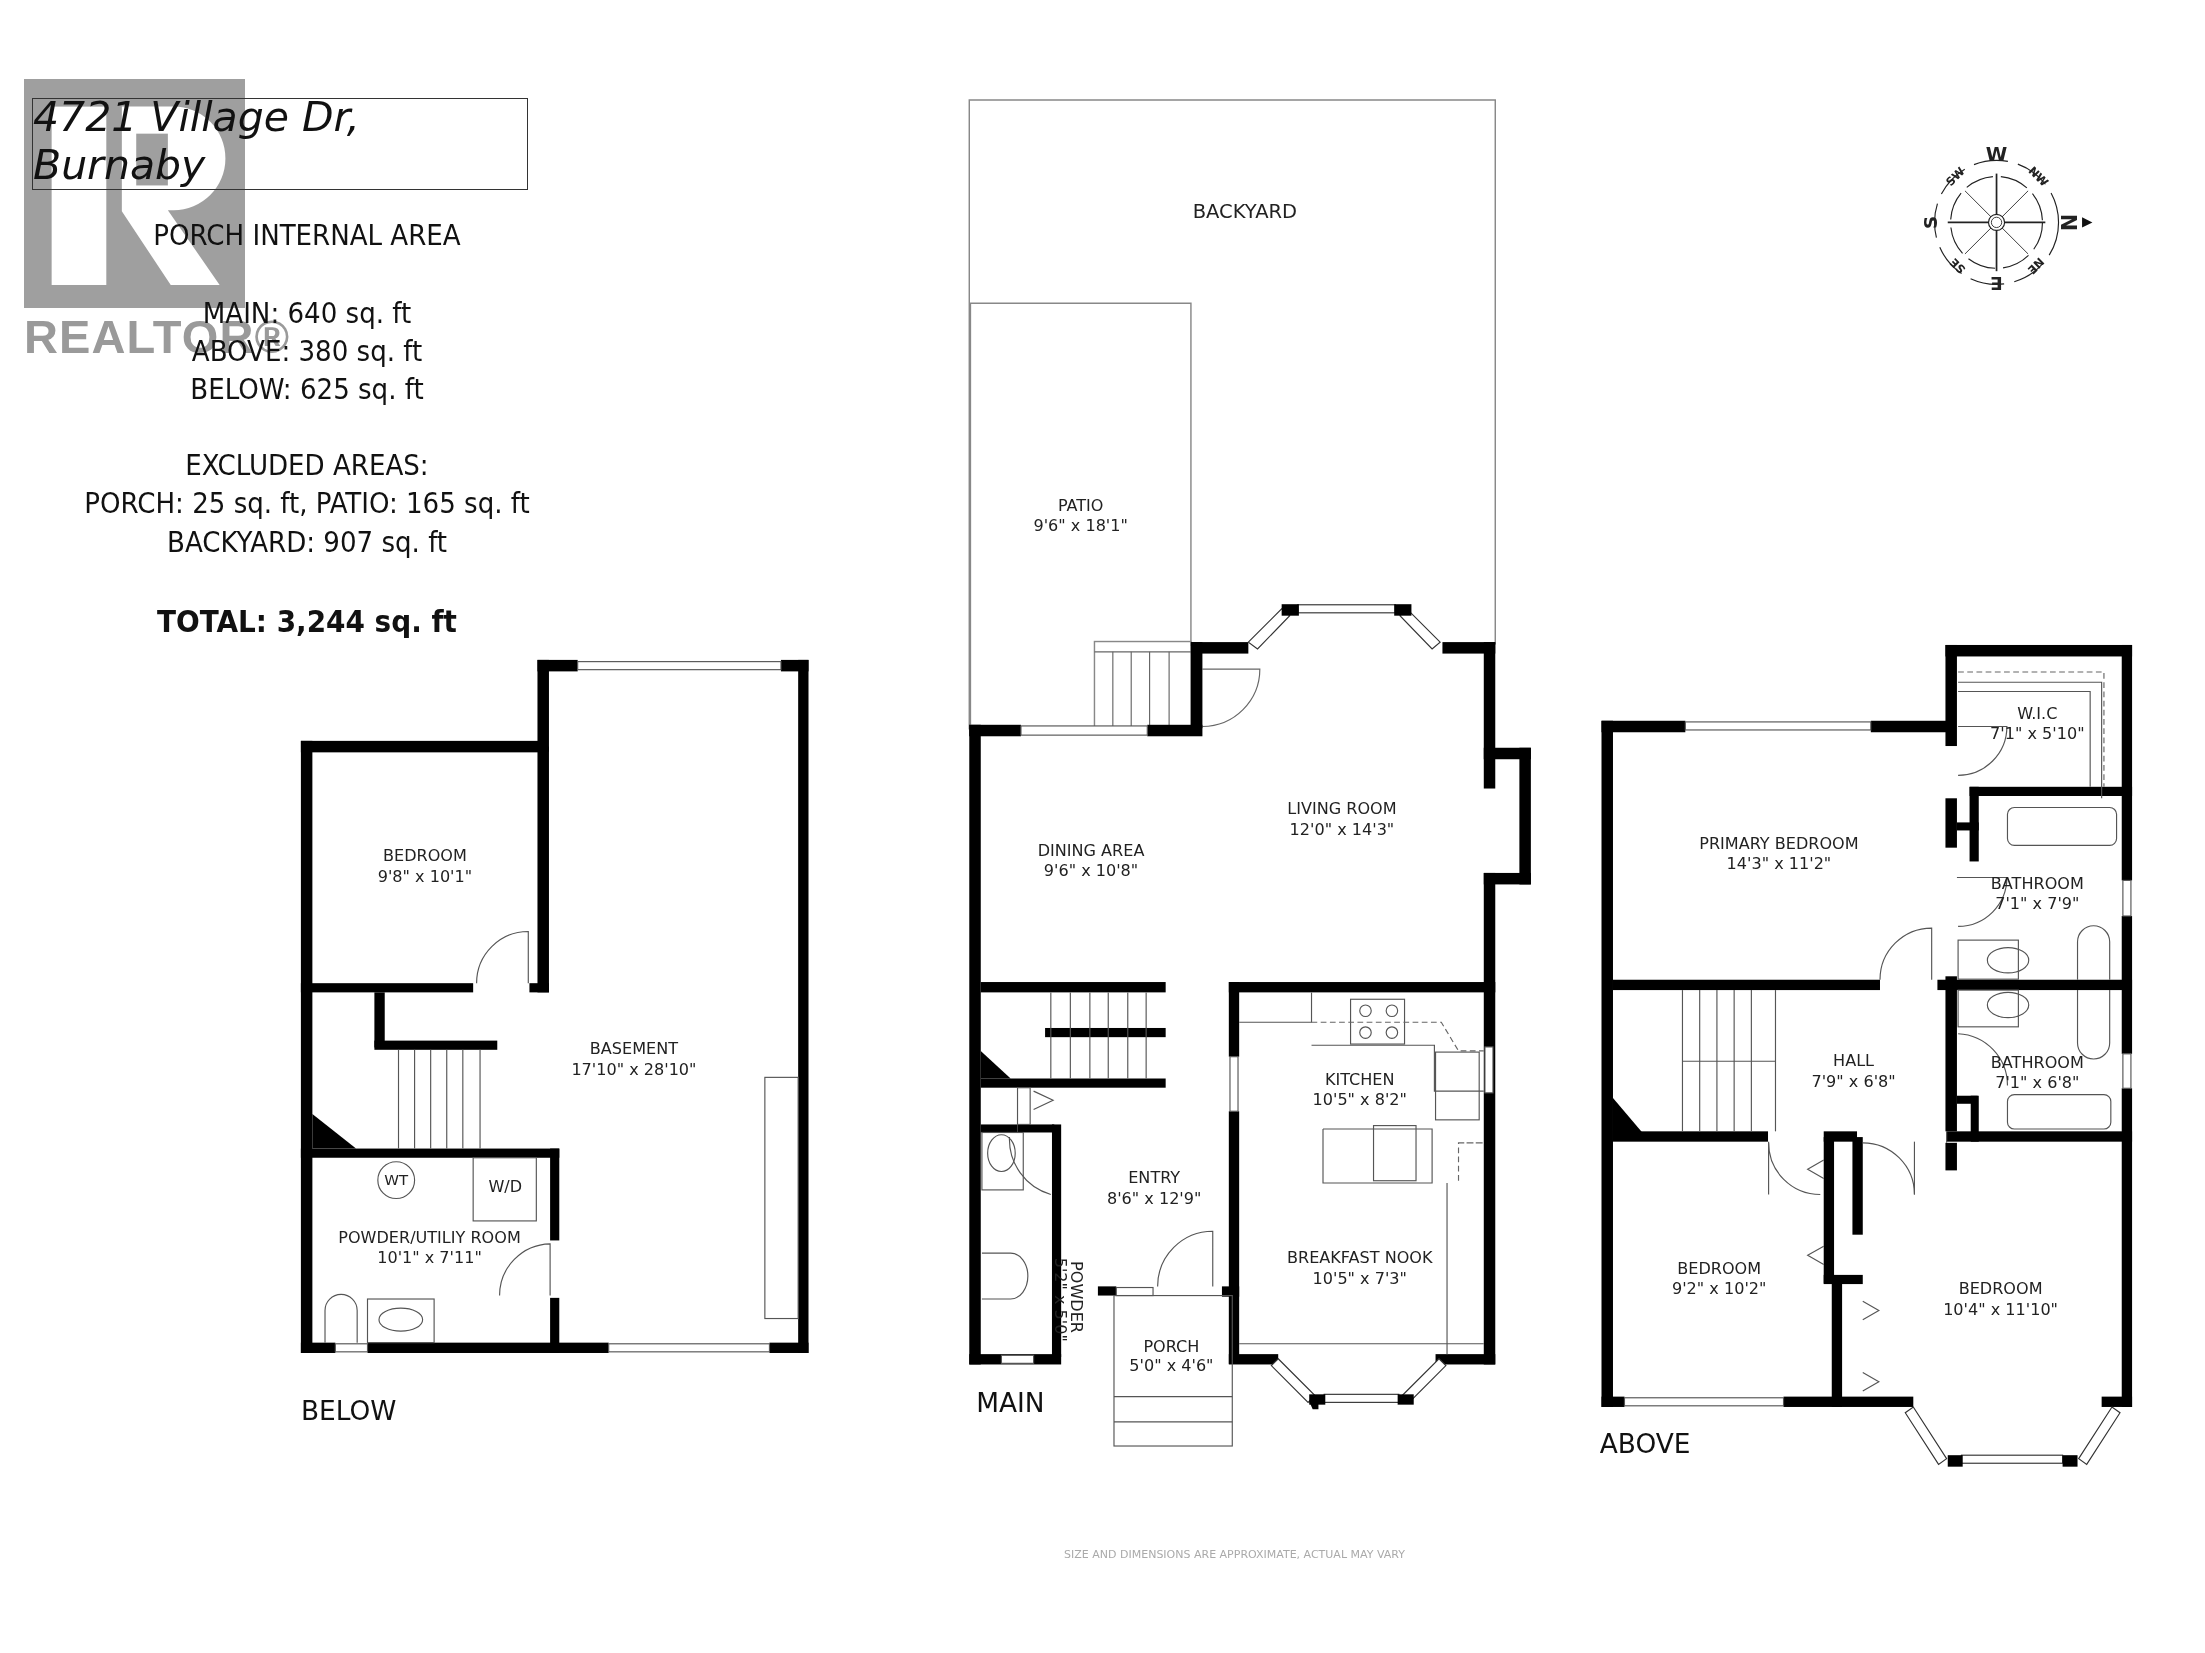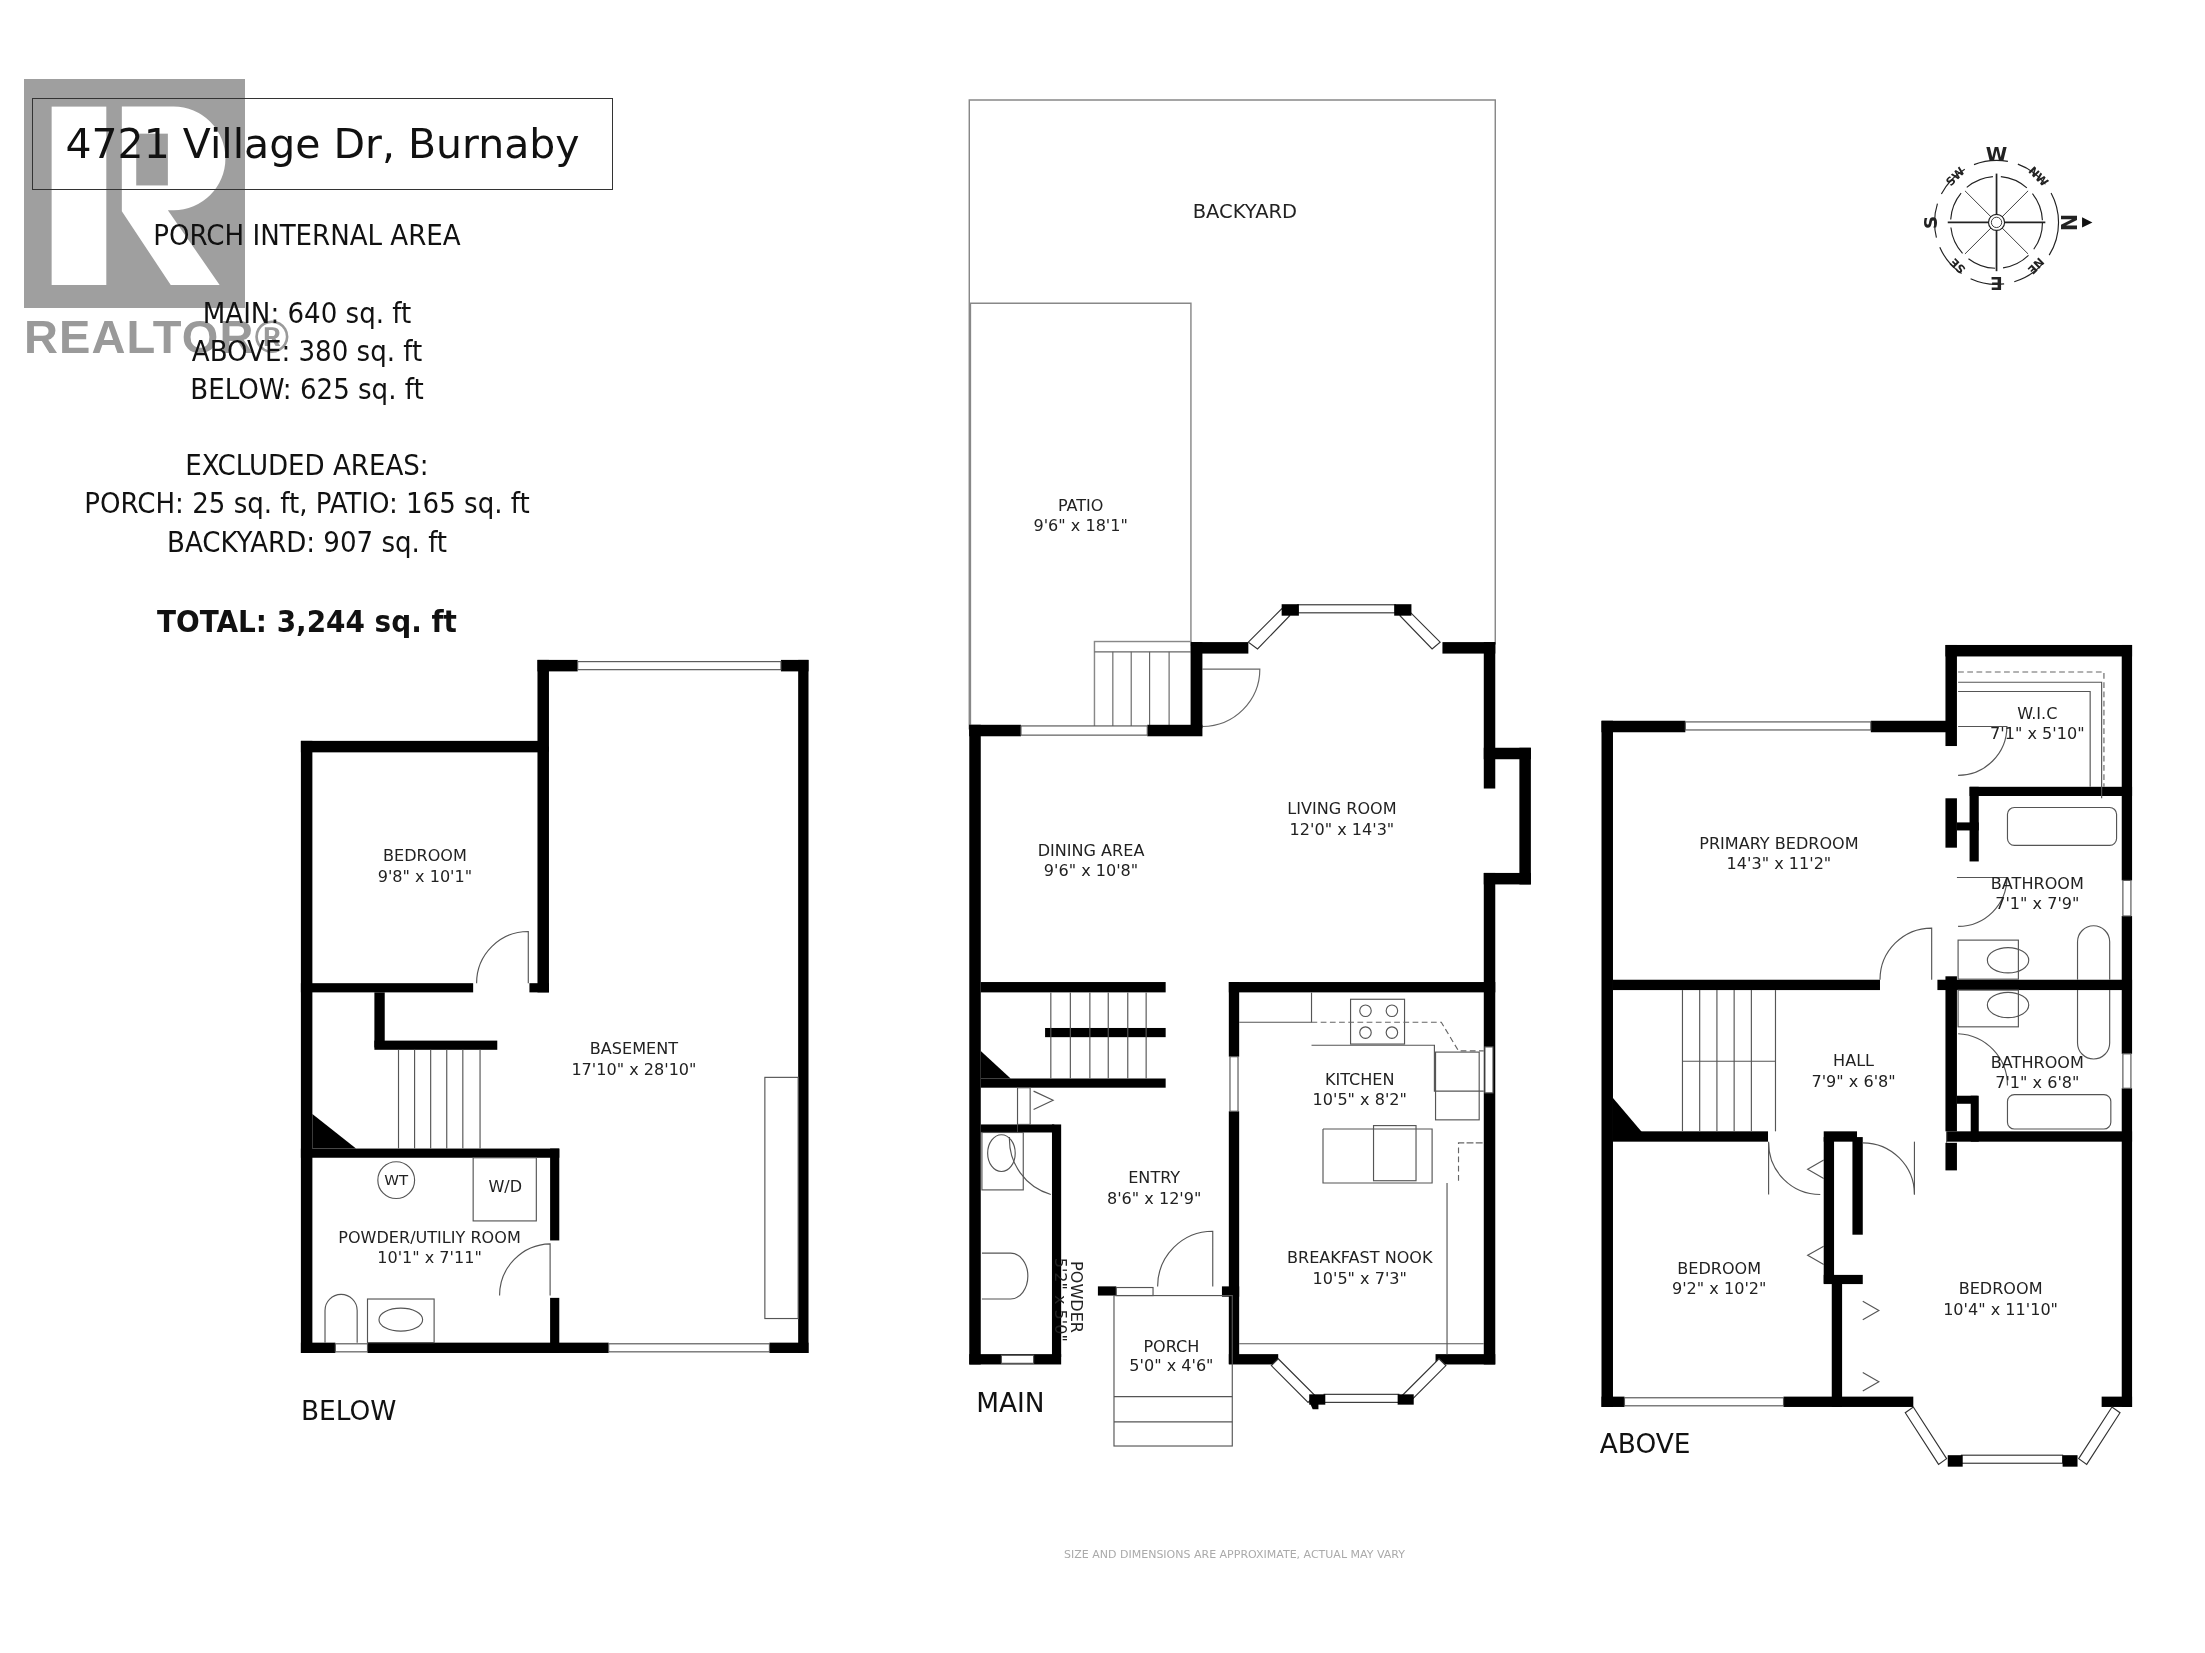--- a/index.html
+++ b/index.html
@@ -1,21 +1,21 @@
 <!DOCTYPE html>
 <html style="font-size:9.2px"><head>
 <meta charset="utf-8">
 <style>
   html, body { margin:0; padding:0; background:#ffffff; }
   body { width:2205px; height:1654px; position:relative; overflow:hidden; font-family:"DejaVu Sans", sans-serif; color:#1a1a1a; }
   .abs { position:absolute; }
   #logo { left:24px; top:79px; width:221px; height:230px;font-weight:bold; }
   #logo-box { position:absolute; left:0; top:0; width:221px; height:229px; background:#8f8f8f; opacity:0.85; }
   #logo-text { position:absolute; left:0; top:230px; font-size:47px; color:#9a9a9a; letter-spacing:1.1px; font-family:"Liberation Sans", sans-serif; }
-  #title-box { left:32px; top:98px; width:581px; height:92px; border:1.7px solid #333; box-sizing:border-box; display:flex; align-items:center; justify-content:center; }
+  #title-box { left:32px; top:98px; width:496px; height:92px; border:1.7px solid #333; box-sizing:border-box; display:flex; align-items:flex-end; justify-content:center;font-style:italic; }
   #title-text { font-size:41px; color:#111; font-family:"DejaVu Sans", sans-serif; }
   .info { width:614px; left:0; text-align:center; font-size:29px; color:#111; font-family:"DejaVu Sans Condensed","DejaVu Sans", sans-serif; }
   .info.bold { font-weight:bold; font-size:31px; }
   svg text { font-family:"DejaVu Sans", sans-serif; fill:#222; }
   .room-name { font-size:28px; }
   .room-dim { font-size:28px; }
   .floor-label { font-size:46px; fill:#111; }
   #disclaimer { left:976px; top:1548px; width:517px; text-align:center; font-size:11px; color:#aaa; }
 </style>
 </head>

